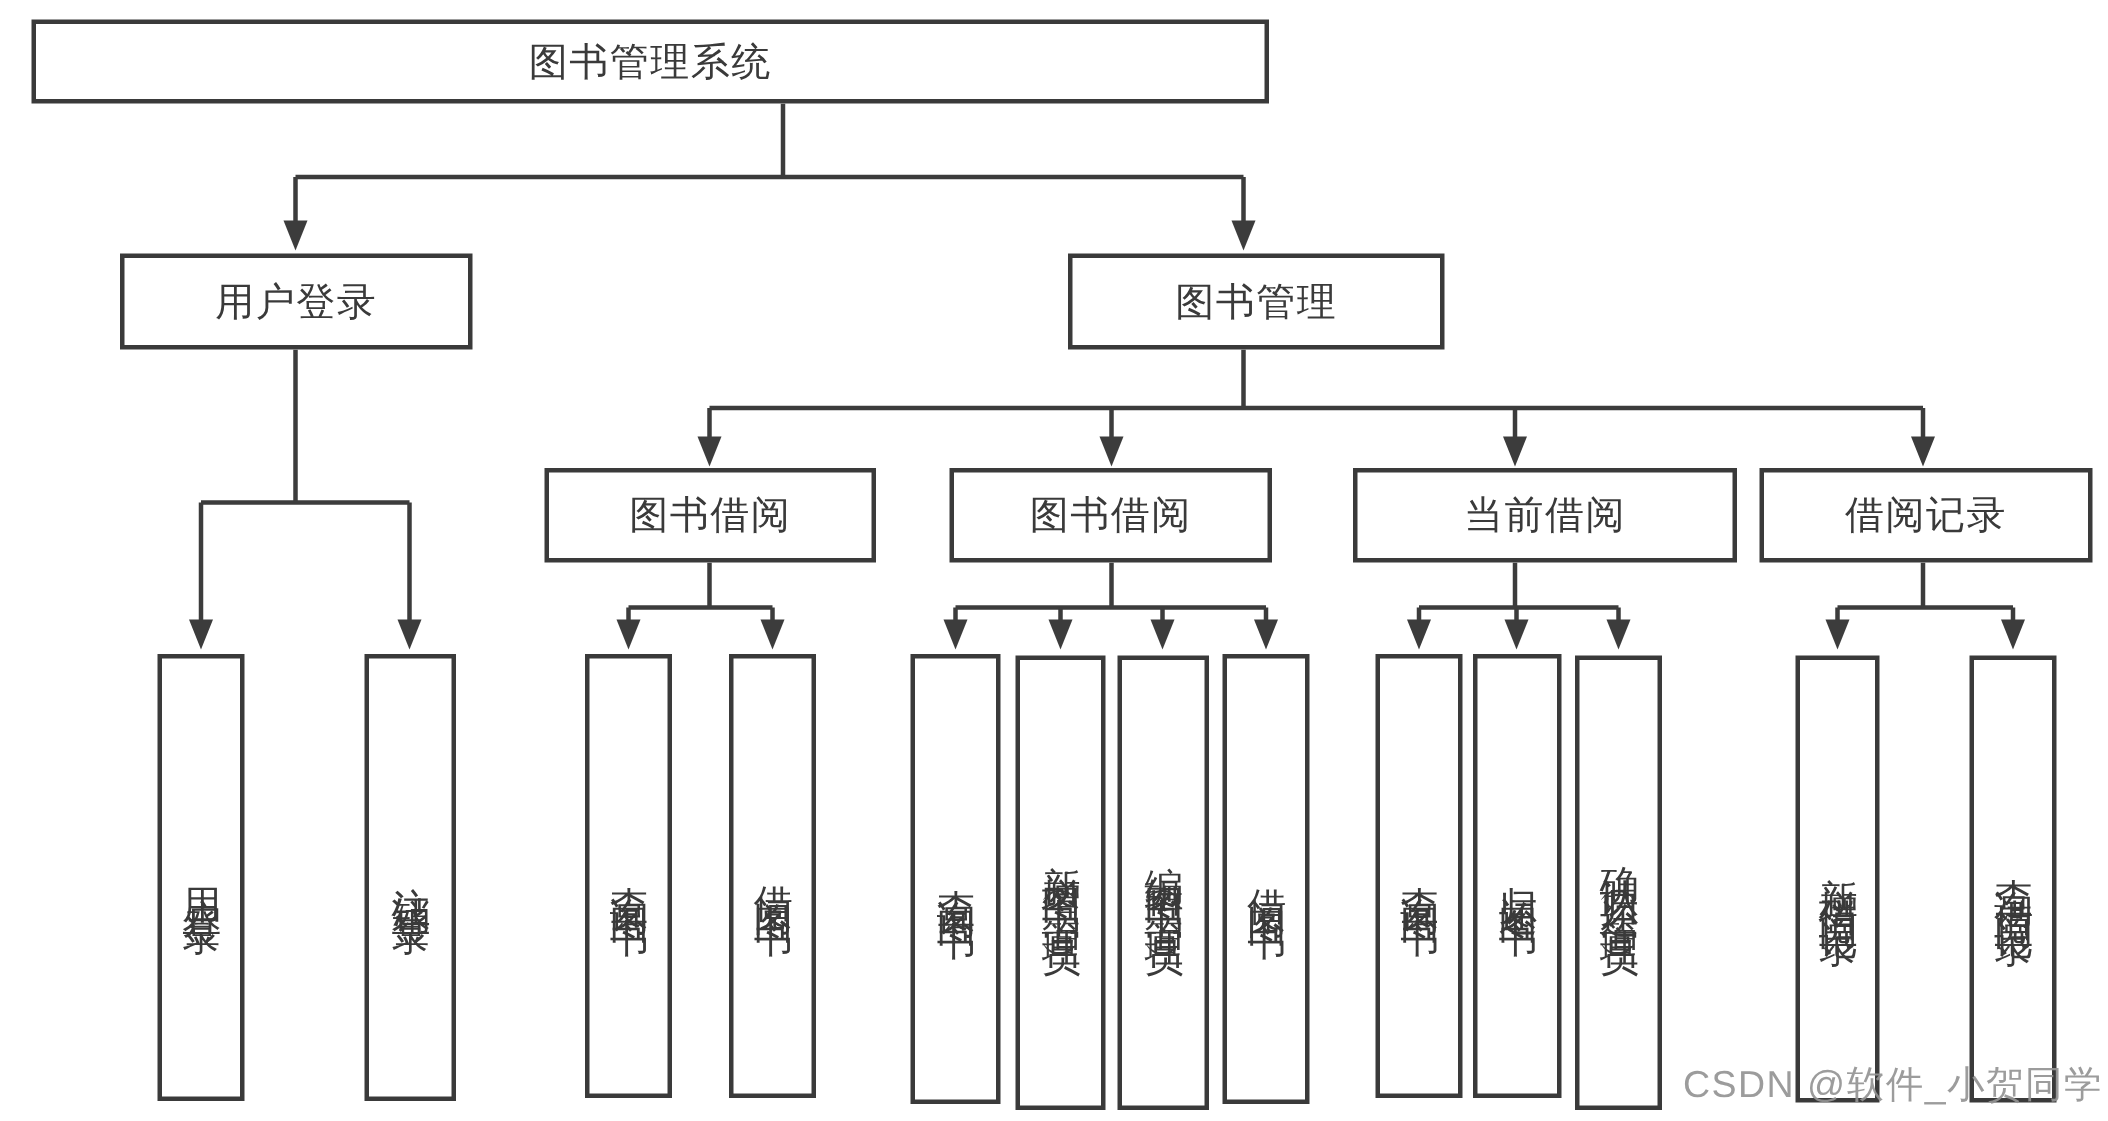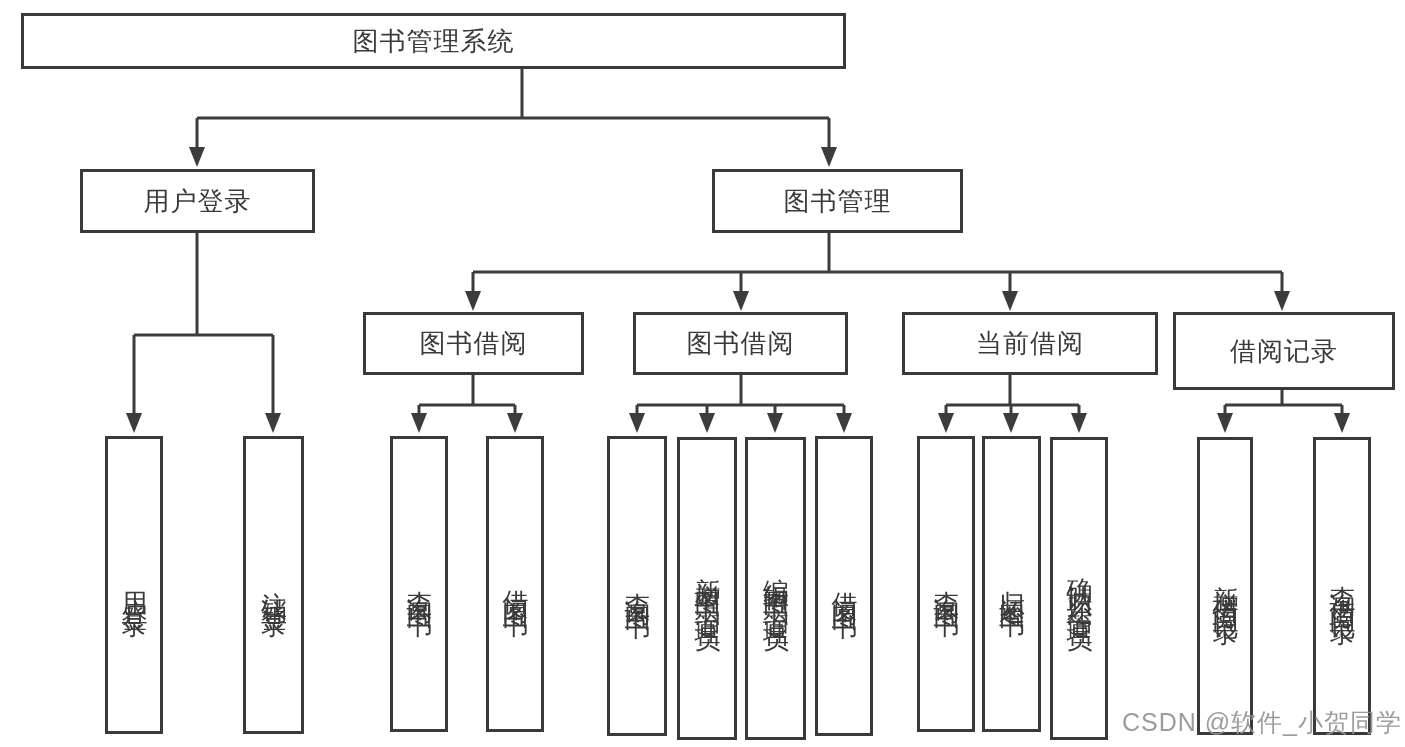--- a/index.html
+++ b/index.html
@@ -111,21 +111,21 @@
 
   <div class="node hbox" style="left:363px; top:312px; width:221px; height:63px;">
     <span>图书借阅</span>
   </div>
   <div class="node hbox" style="left:633px; top:312px; width:215px; height:63px;">
     <span>图书借阅</span>
   </div>
   <div class="node hbox" style="left:902px; top:312px; width:256px; height:63px;">
     <span>当前借阅</span>
   </div>
-  <div class="node hbox" style="left:1173px; top:312px; width:222px; height:78px;">
+  <div class="node hbox" style="left:1173px; top:312px; width:222px; height:63px;">
     <span>借阅记录</span>
   </div>
 
   <div class="node vbox" style="left:105px; top:436px; width:58px; height:298px;">
     <span class="vtext">用户登录</span>
   </div>
   <div class="node vbox" style="left:243px; top:436px; width:61px; height:298px;">
     <span class="vtext">注销登录</span>
   </div>
 

